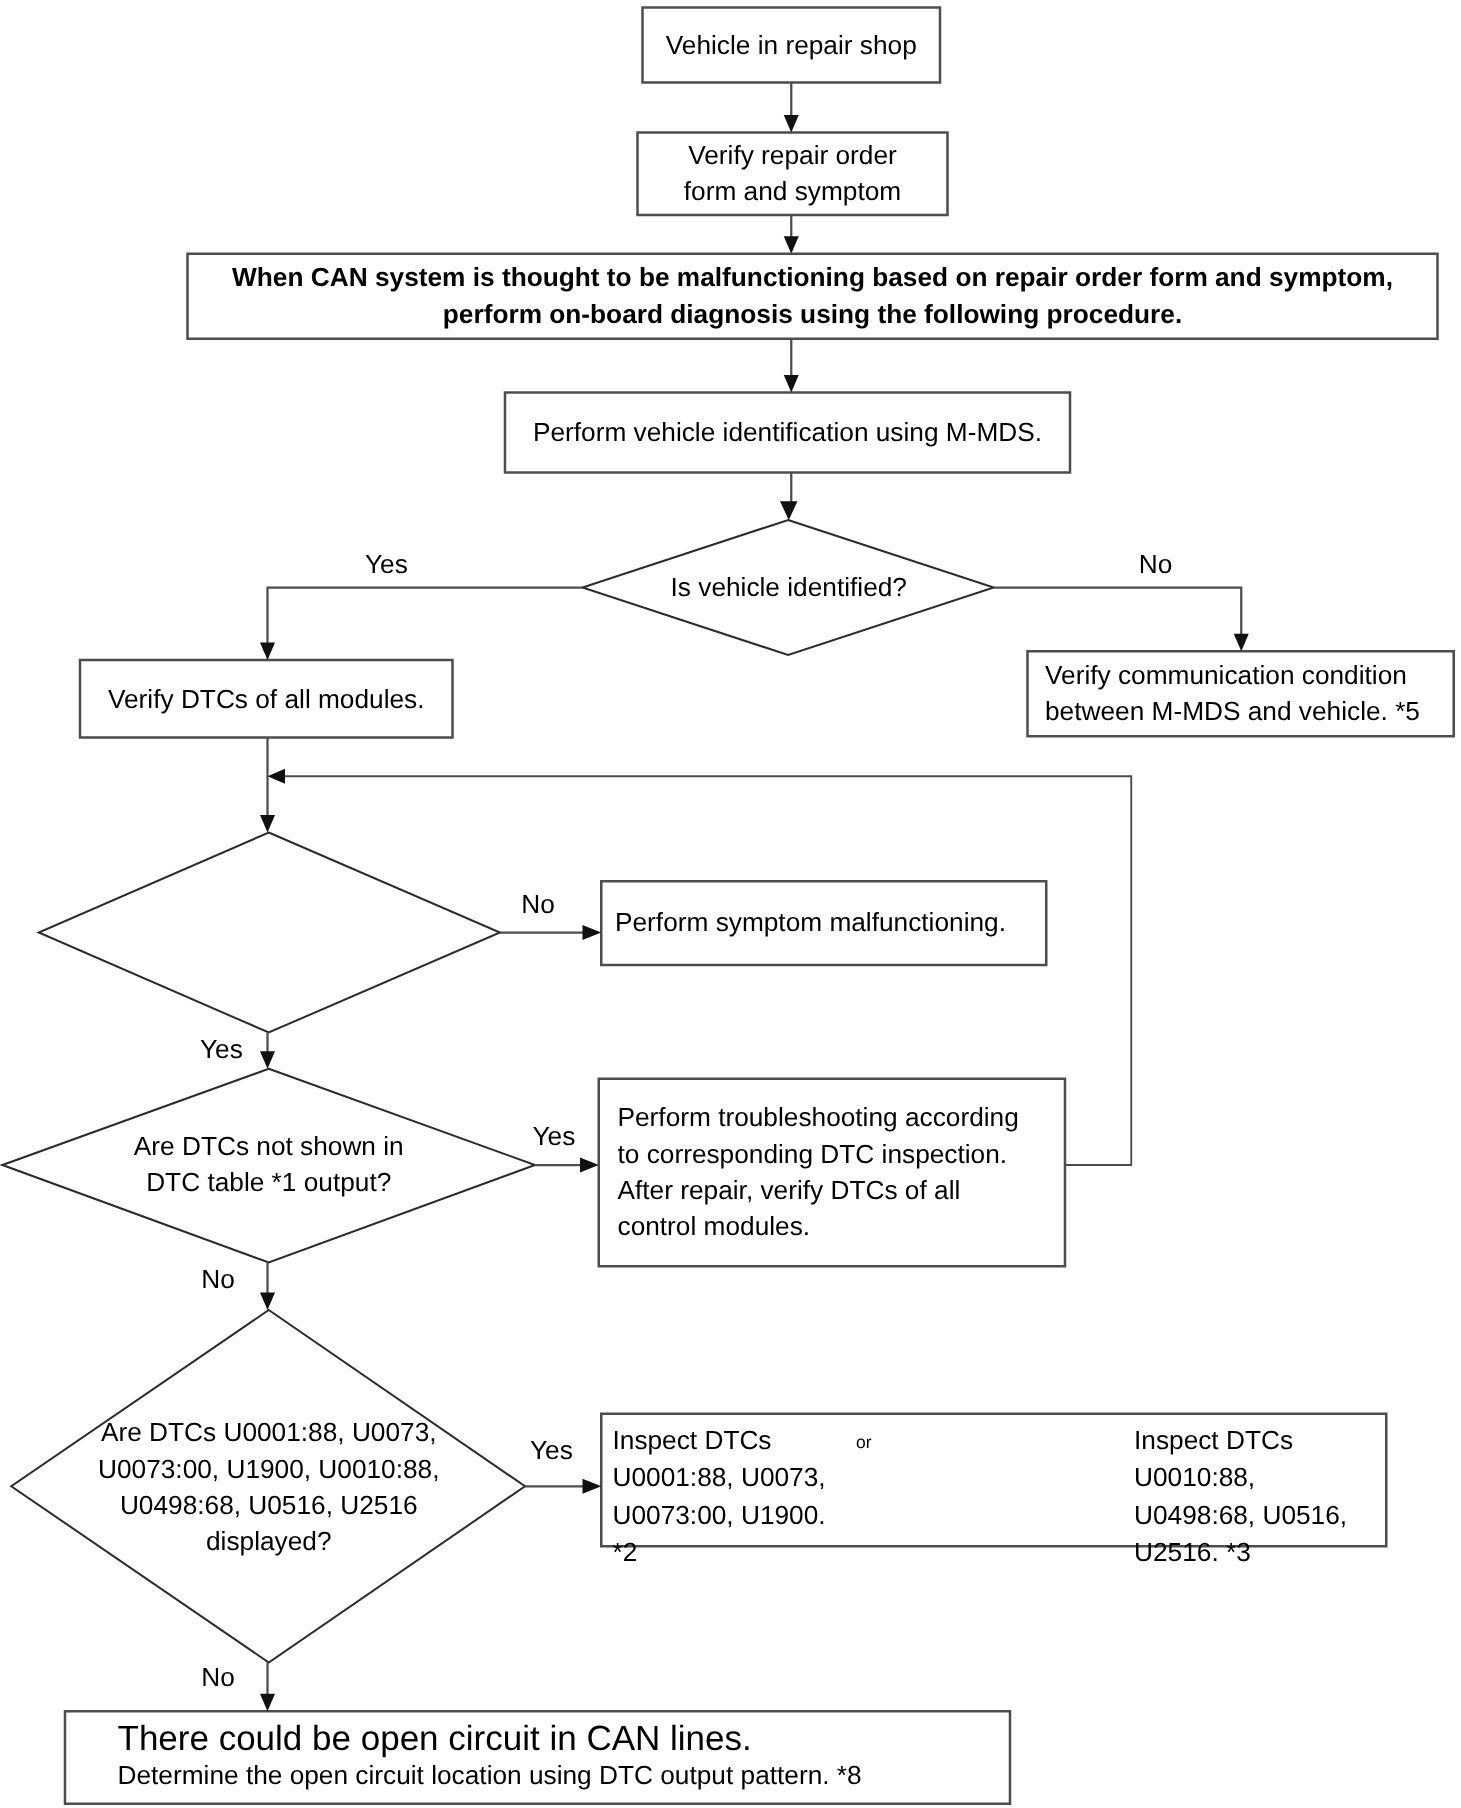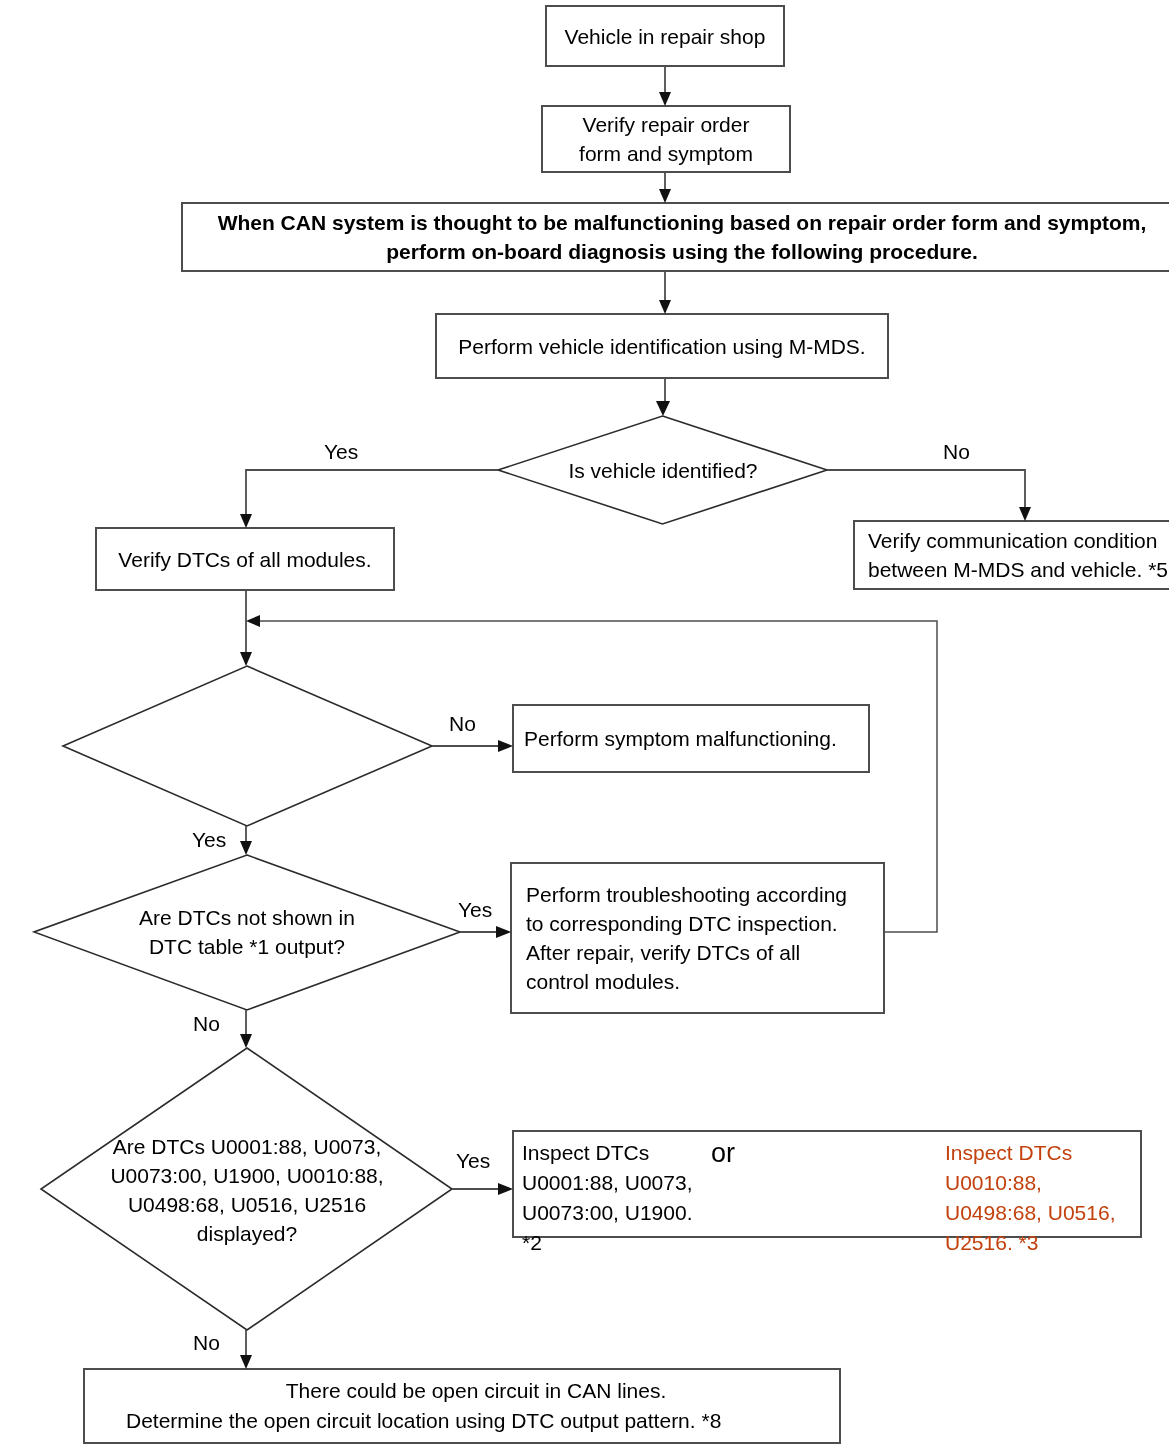--- a/index.html
+++ b/index.html
@@ -10,21 +10,20 @@
   body {
     width: 1169px;
     height: 1446px;
     font-family: "Liberation Sans", sans-serif;
     overflow: hidden;
   }
   #flow-root {
     position: relative;
     width: 1035px;
     height: 1446px;
-    margin-left: 32px;
   }
   svg#flow-svg {
     position: absolute;
     top: 0;
     left: 0;
     width: 1169px;
     height: 1446px;
   }
   .shape-outline {
     fill: #ffffff;
@@ -181,26 +180,26 @@
 After repair, verify DTCs of all
 control modules.</div>
 
   <div class="node-text" style="left:30px; top:1131px; width:370px; height:118px;">Are DTCs U0001:88, U0073,
 U0073:00, U1900, U0010:88,
 U0498:68, U0516, U2516
 displayed?</div>
 
   <div style="position:absolute; left:490px; top:1138px; width:612px; height:92px; display:flex; flex-direction:row; justify-content:center;">
     <div style="font-size:21px; line-height:30px; color:#000; text-align:left;">Inspect DTCs U0001:88, U0073, U0073:00, U1900.  *2</div>
-    <div style="font-size:27px; line-height:30px; color:#000; text-align:center; padding-right:210px;">or</div>
-    <div style="font-size:21px; line-height:30px; color:#c2410c; text-align:left;">Inspect DTCs U0010:88, U0498:68, U0516, U2516.  *3</div>
+    <div style="font-size:14px; line-height:30px; color:#000; text-align:center; padding-right:210px;">or</div>
+    <div style="font-size:21px; line-height:30px; color:#000000; text-align:left;">Inspect DTCs U0010:88, U0498:68, U0516, U2516.  *3</div>
   </div>
 
   <div style="position:absolute; left:94px; top:1376px; width:700px; height:60px; display:flex; flex-direction:column; justify-content:center;">
-    <div style="font-size:21px; line-height:30px; color:#000; text-align:center;">There could be open circuit in CAN lines.</div>
+    <div style="font-size:28px; line-height:30px; color:#000; text-align:left;">There could be open circuit in CAN lines.</div>
     <div style="font-size:21px; line-height:30px; color:#000; text-align:left;">Determine the open circuit location using DTC output pattern.   *8</div>
   </div>
 
   <div class="edge-label" style="left:292px; top:440px;">Yes</div>
 
   <div class="edge-label" style="left:911px; top:440px;">No</div>
 
   <div class="edge-label" style="left:417px; top:712px;">No</div>
 
   <div class="edge-label" style="left:160px; top:828px;">Yes</div>

